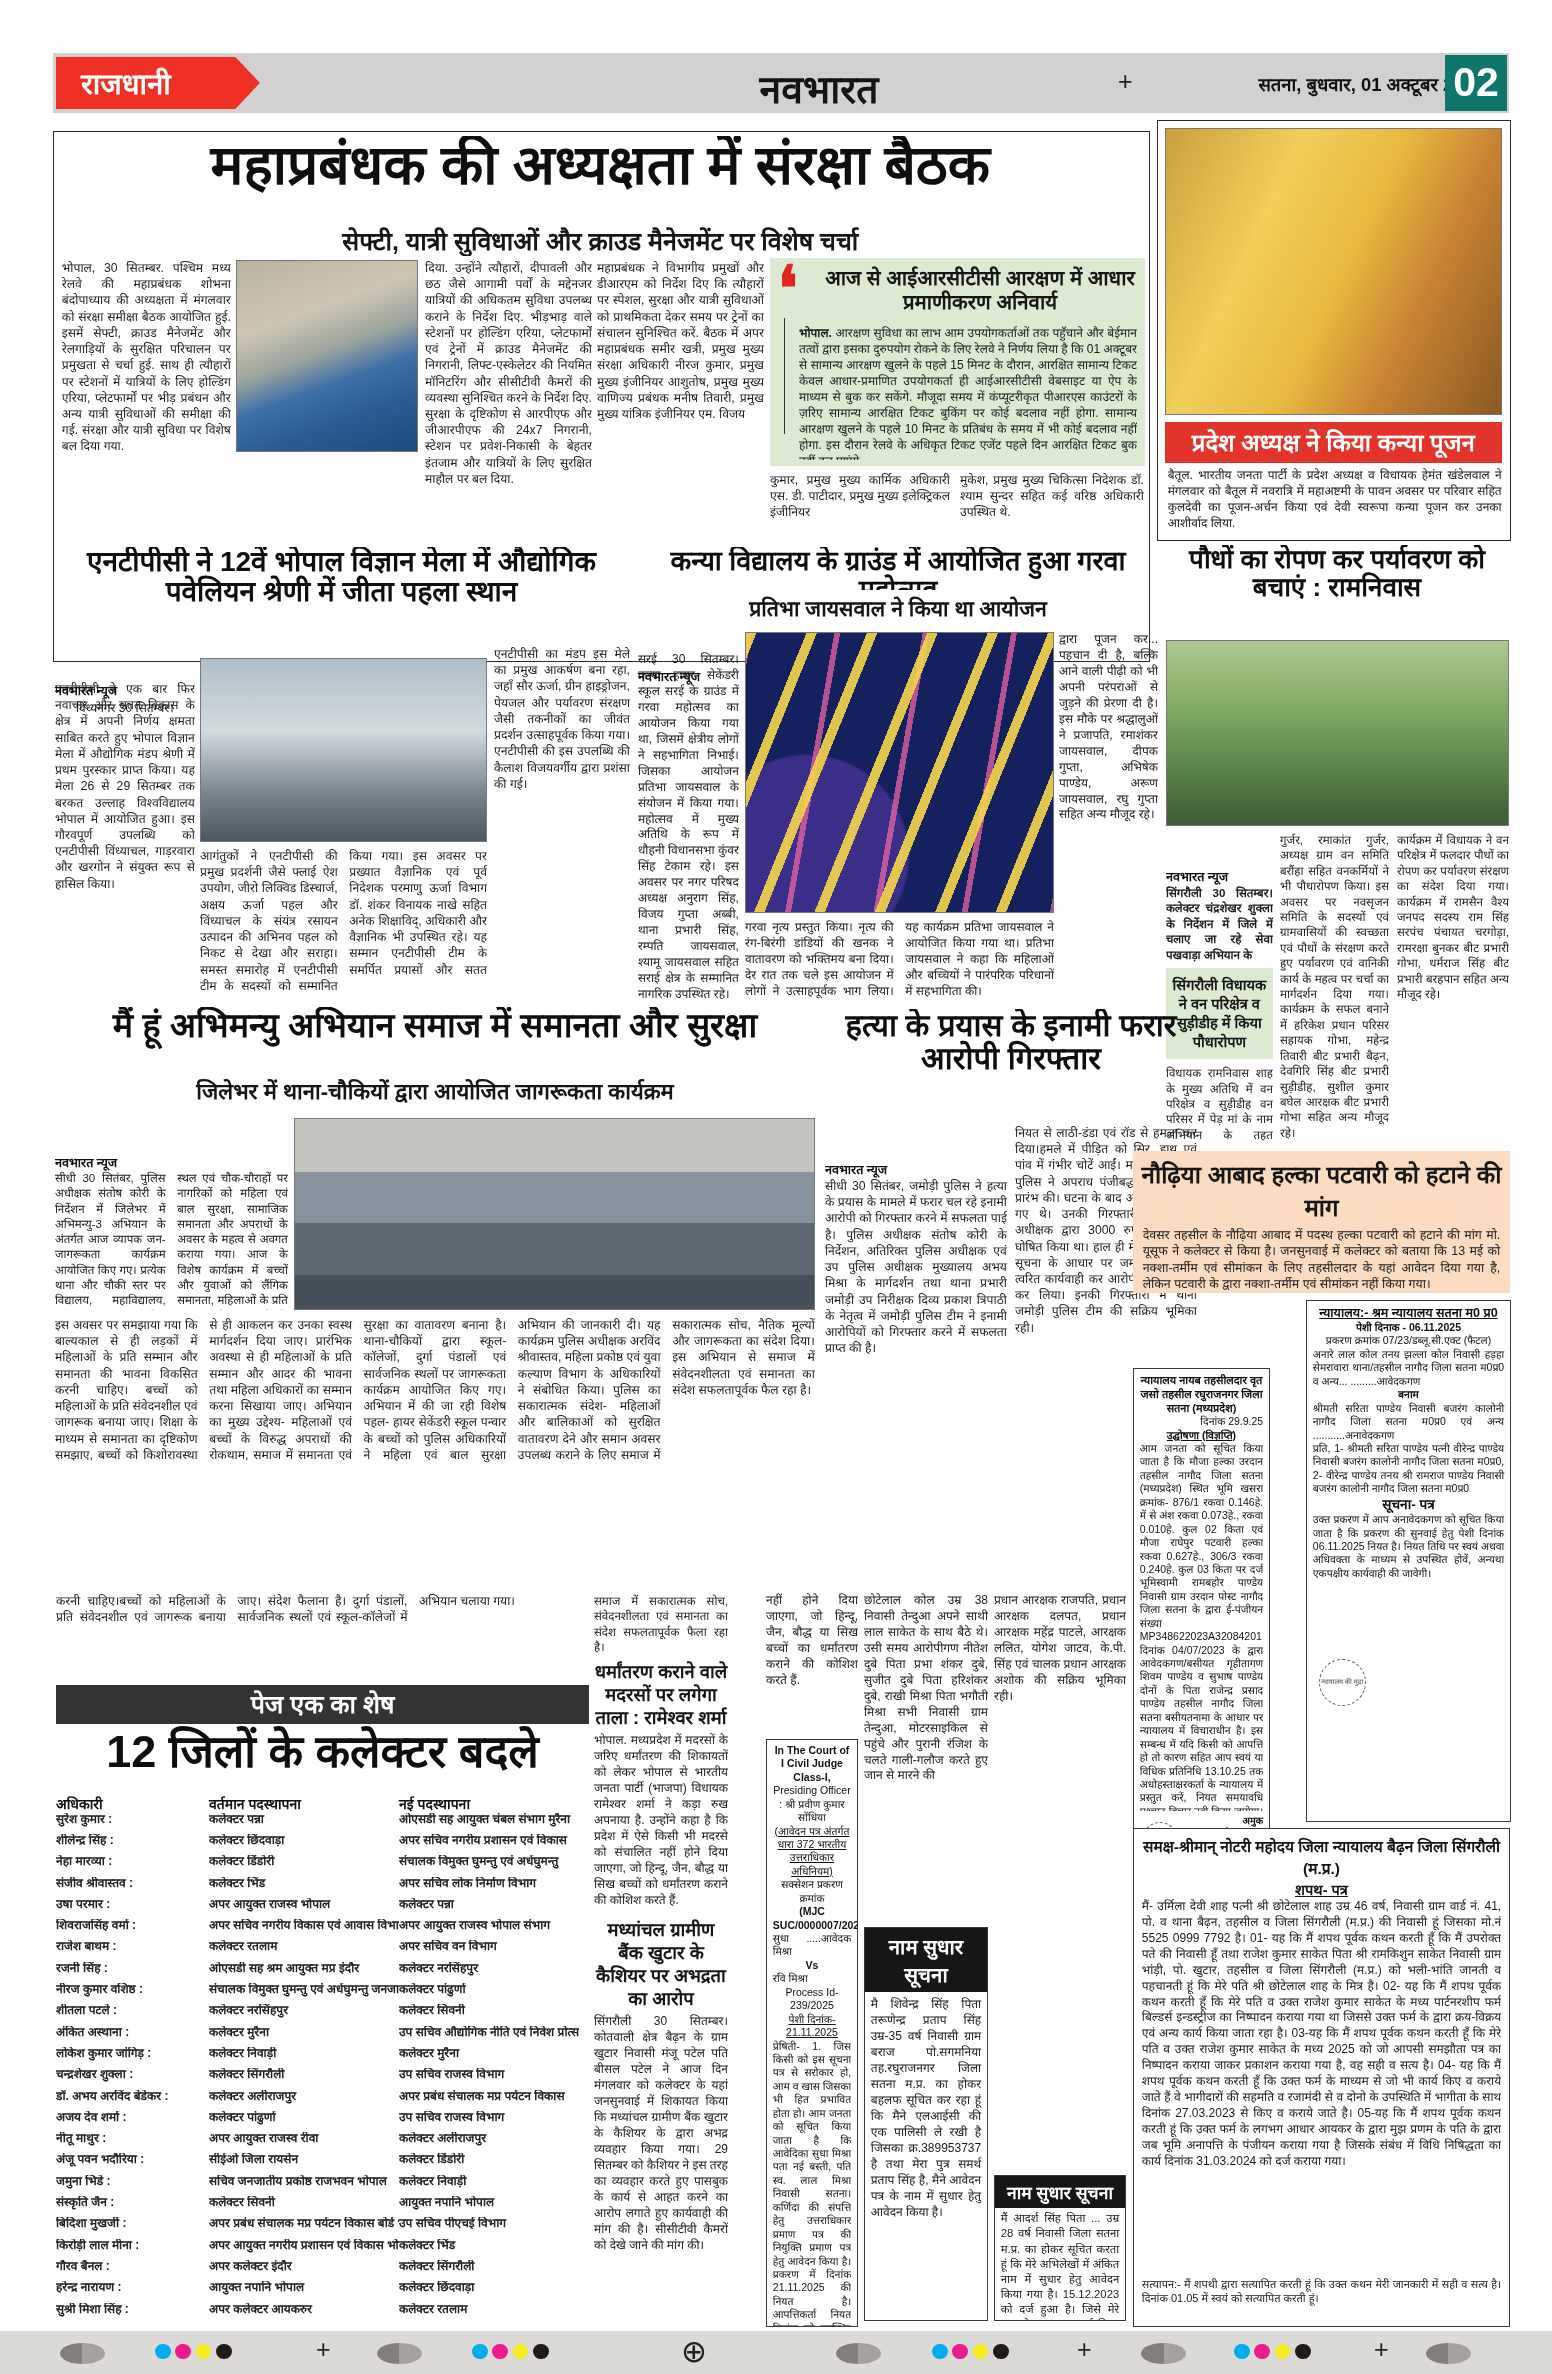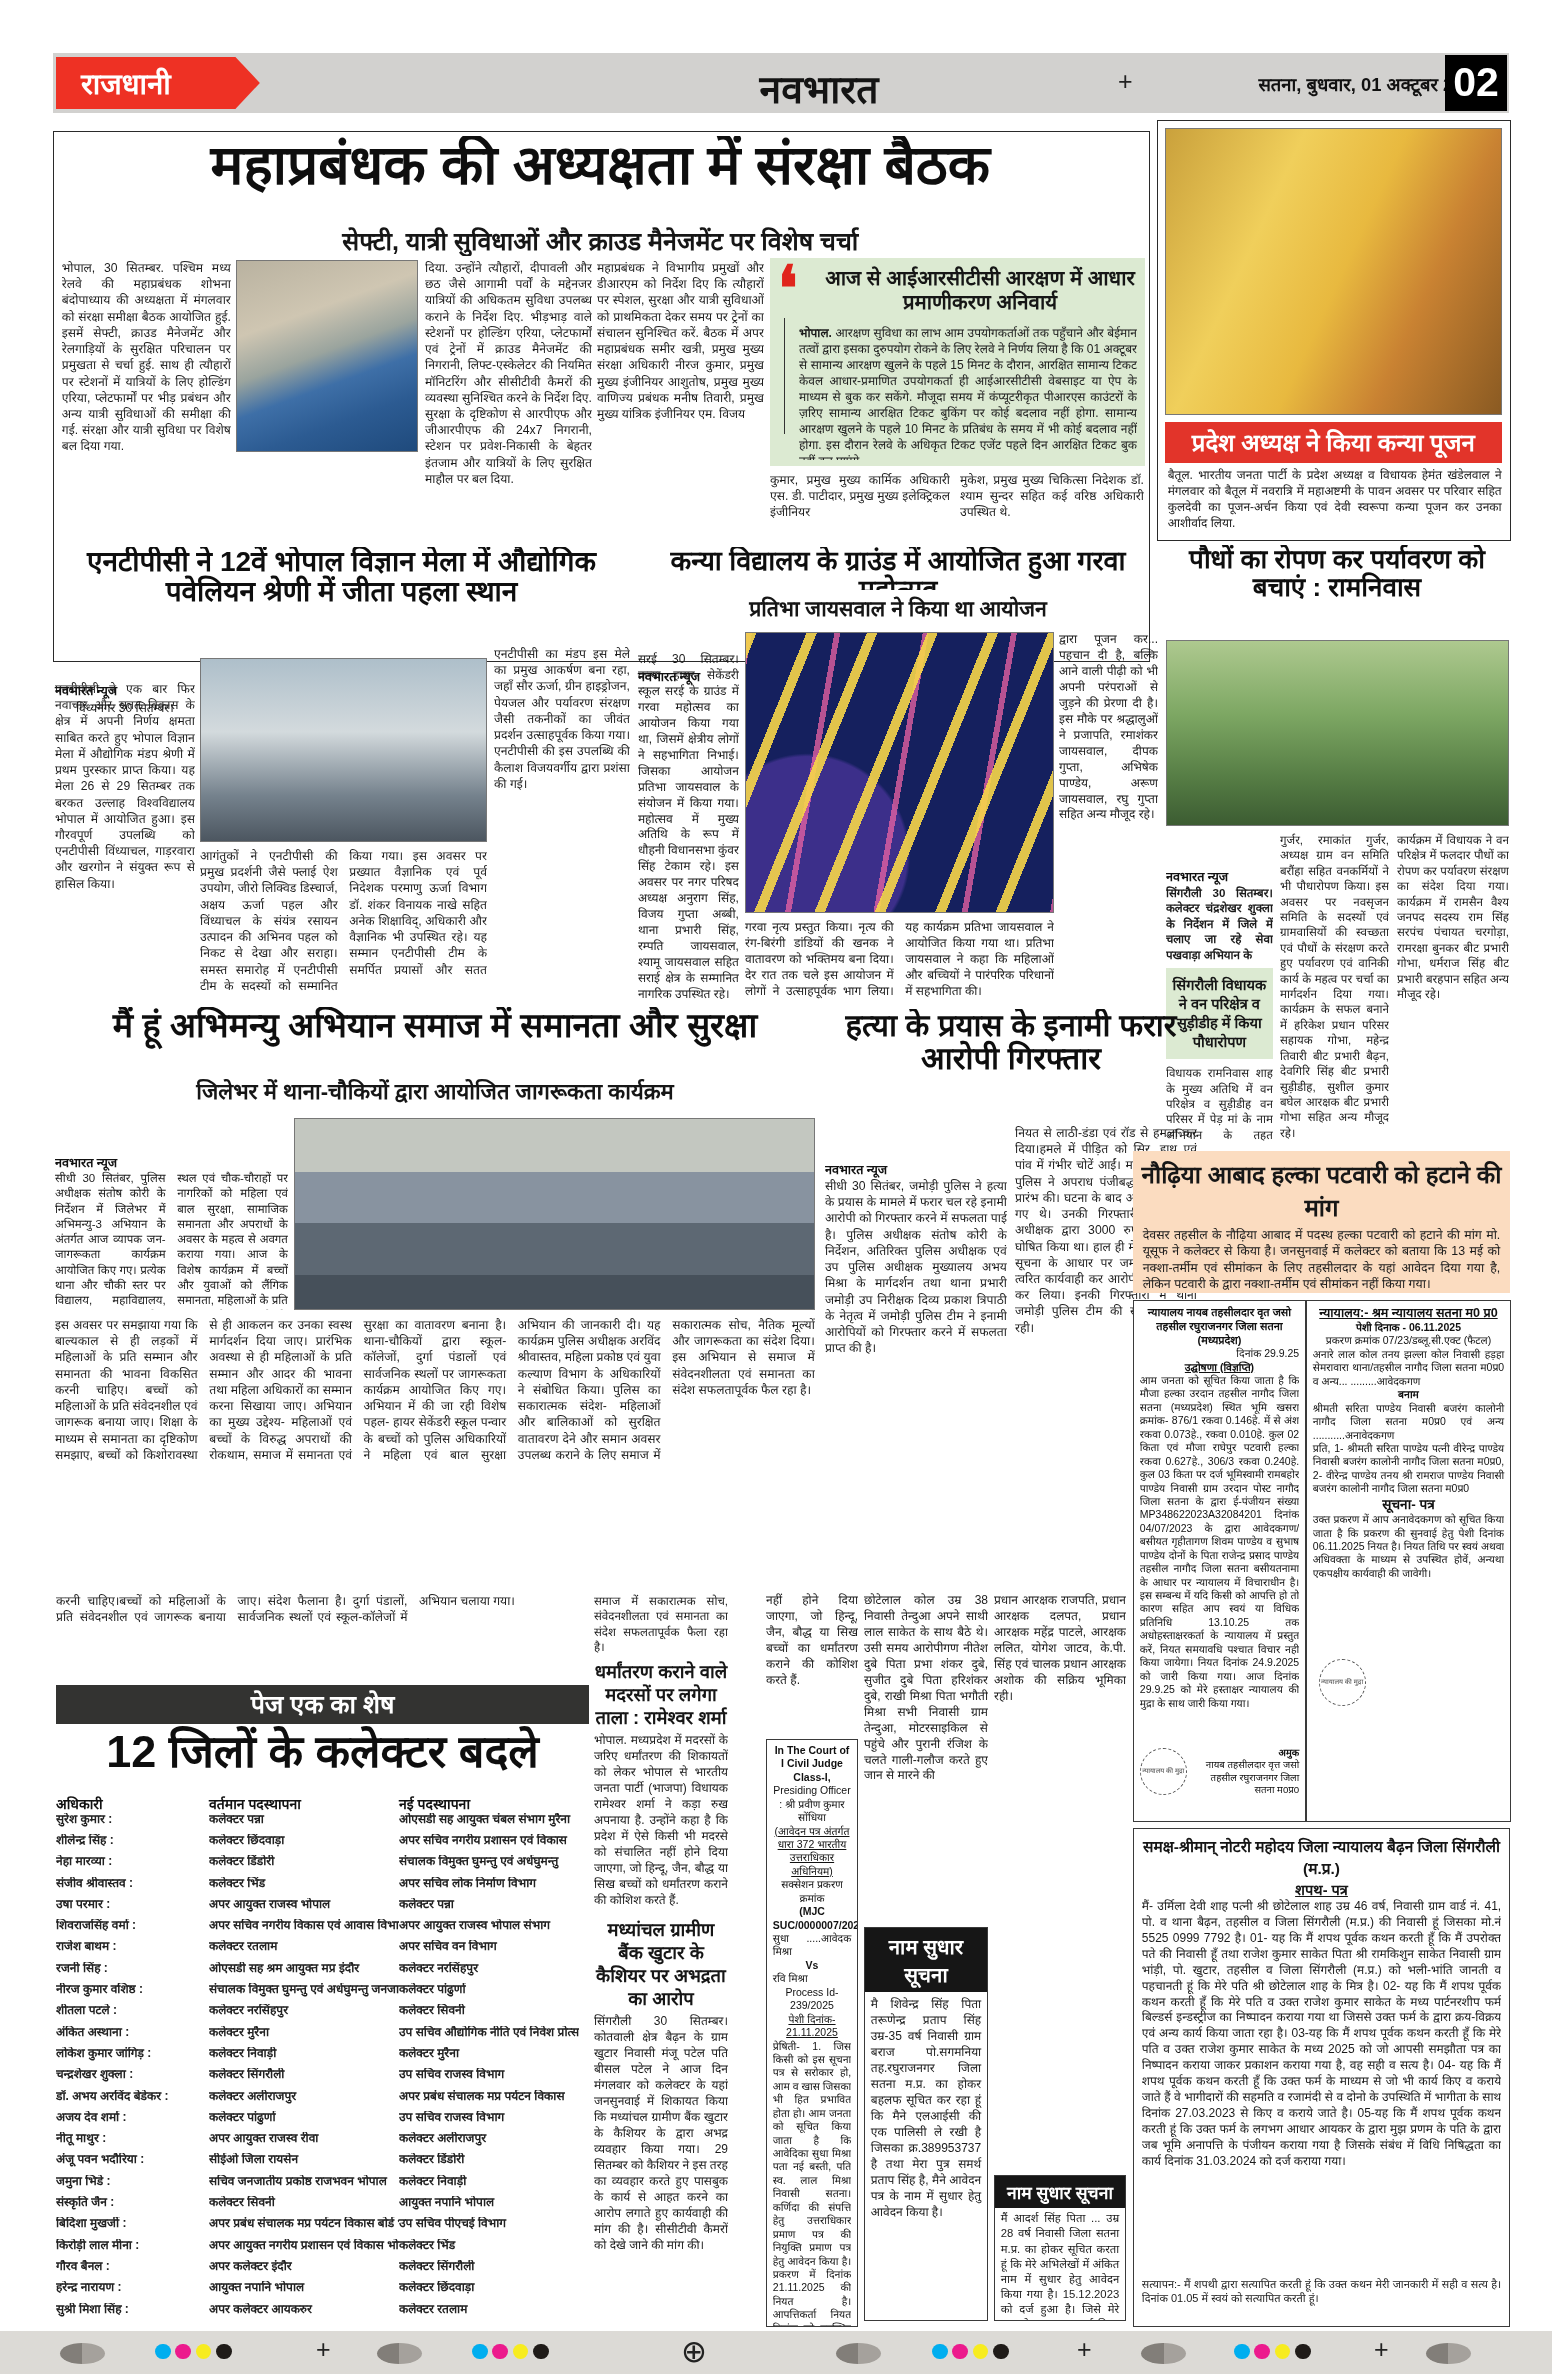--- a/index.html
+++ b/index.html
@@ -41,21 +41,21 @@
   .uline{text-decoration:underline;}
   .stamp{width:45px;height:45px;border:1.5px dashed #555;border-radius:50%;font-size:6.8px;display:flex;
          align-items:center;justify-content:center;text-align:center;color:#444;}
   .mark-ellipse{width:45px;height:21.3px;border-radius:50%;background:linear-gradient(90deg,#827e79 50%,#a5a19c 50%);}
   .dot{width:15.5px;height:15.5px;border-radius:50%;display:inline-block;margin-right:4.9px;}
   .cross{font-size:25px;color:#222;font-weight:normal;}
   .strip{background:#dcdad6;}
   .hdrbar{background:#d2d1cf;}
   .kicker{background:#ee3124;color:#fff;font-weight:bold;font-size:29px;display:flex;align-items:center;
           padding-left:25px;clip-path:polygon(0 0,88% 0,100% 50%,88% 100%,0 100%);}
-  .pagenum{background:#000000;color:#fff;font-weight:bold;font-size:41px;display:flex;align-items:center;justify-content:center;}
+  .pagenum{background:#0f766e;color:#fff;font-weight:bold;font-size:41px;display:flex;align-items:center;justify-content:center;}
 </style>
 </head>
 <body>
 
 <div class="abs hdrbar" style="left:53px;top:53px;width:1456px;height:60px;">
   <div class="abs kicker" style="left:2.9px;top:3.9px;width:204px;height:52px;">
     <span>राजधानी</span>
   </div>
   <div class="abs" style="left:543px;top:7.8px;width:446px;height:47px;text-align:center;font-size:39px;font-weight:bold;color:#141414;">नवभारत</div>
   <div class="abs cross" style="left:1065px;top:13.6px;">+</div>
@@ -145,21 +145,21 @@
     <div class="bodytxt">सीधी 30 सितंबर, जमोड़ी पुलिस ने हत्या के प्रयास के मामले में फरार चल रहे इनामी आरोपी को गिरफ्तार करने में सफलता पाई है। पुलिस अधीक्षक संतोष कोरी के निर्देशन, अतिरिक्त पुलिस अधीक्षक एवं उप पुलिस अधीक्षक मुख्यालय अभय मिश्रा के मार्गदर्शन तथा थाना प्रभारी जमोड़ी उप निरीक्षक दिव्य प्रकाश त्रिपाठी के नेतृत्व में जमोड़ी पुलिस टीम ने इनामी आरोपियों को गिरफ्तार करने में सफलता प्राप्त की है।</div>
   </div>
   <div class="abs bodytxt" style="left:194px;top:120px;width:182px;height:462px;">नियत से लाठी-डंडा एवं रॉड से हमला कर दिया।हमले में पीड़ित को सिर, हाथ एवं पांव में गंभीर चोटें आईं। मामले में जमोड़ी पुलिस ने अपराध पंजीबद्ध कर विवेचना प्रारंभ की। घटना के बाद आरोपी फरार हो गए थे। उनकी गिरफ्तारी पर पुलिस अधीक्षक द्वारा 3000 रुपए का इनाम घोषित किया था। हाल ही में प्राप्त मुखबिर सूचना के आधार पर जमोड़ी पुलिस ने त्वरित कार्यवाही कर आरोपी को गिरफ्तार कर लिया। इनकी गिरफ्तारी में थाना जमोड़ी पुलिस टीम की सक्रिय भूमिका रही।</div>
 </div>
 
 <div class="abs orangebox" style="left:1133px;top:1151px;width:377px;height:142px;">
   <div class="subhead" style="font-size:24px;padding-top:5.8px;">नौढ़िया आबाद हल्का पटवारी को हटाने की मांग</div>
   <div class="bodytxt" style="font-size:12.4px;padding:3.9px 9.7px;">देवसर तहसील के नौढ़िया आबाद में पदस्थ हल्का पटवारी को हटाने की मांग मो. यूसूफ ने कलेक्टर से किया है। जनसुनवाई में कलेक्टर को बताया कि 13 मई को नक्शा-तर्मीम एवं सीमांकन के लिए तहसीलदार के यहां आवेदन दिया गया है, लेकिन पटवारी के द्वारा नक्शा-तर्मीम एवं सीमांकन नहीं किया गया।</div>
 </div>
 
-<div class="abs thinbox notice" style="left:1133px;top:1300px;width:173px;height:522px;">
+<div class="abs thinbox notice" style="left:1133px;top:1368px;width:137px;height:522px;">
   <div class="c" style="font-weight:bold;font-size:11px;">न्यायालय नायब तहसीलदार वृत जसो तहसील रघुराजनगर जिला सतना (मध्यप्रदेश)</div>
   <div style="text-align:right;">दिनांक 29.9.25</div>
   <div class="c uline" style="font-weight:bold;">उद्घोषणा (विज्ञप्ति)</div>
   <div style="height:369px;overflow:hidden;">आम जनता को सूचित किया जाता है कि मौजा हल्का उरदान तहसील नागौद जिला सतना (मध्यप्रदेश) स्थित भूमि खसरा क्रमांक- 876/1 रकवा 0.146हे. में से अंश रकवा 0.073हे., रकवा 0.010हे. कुल 02 किता एवं मौजा राघेपुर पटवारी हल्का रकवा 0.627हे., 306/3 रकवा 0.240हे. कुल 03 किता पर दर्ज भूमिस्वामी रामबहोर पाण्डेय निवासी ग्राम उरदान पोस्ट नागौद जिला सतना के द्वारा ई-पंजीयन संख्या MP348622023A32084201 दिनांक 04/07/2023 के द्वारा आवेदकगण/बसीयत गृहीतागण शिवम पाण्डेय व सुभाष पाण्डेय दोनों के पिता राजेन्द्र प्रसाद पाण्डेय तहसील नागौद जिला सतना बसीयतनामा के आधार पर न्यायालय में विचाराधीन है। इस सम्बन्ध में यदि किसी को आपत्ति हो तो कारण सहित आप स्वयं या विधिक प्रतिनिधि 13.10.25 तक अधोहस्ताक्षरकर्ता के न्यायालय में प्रस्तुत करें, नियत समयावधि पश्चात विचार नही किया जायेगा। नियत दिनांक 24.9.2025 को जारी किया गया। आज दिनांक 29.9.25 को मेरे हस्ताक्षर न्यायालय की मुद्रा के साथ जारी किया गया।</div>
   <div style="display:flex;justify-content:space-between;align-items:center;margin-top:3.9px;">
     <div class="stamp">न्यायालय की मुद्रा</div>
     <div style="text-align:right;font-size:9.7px;width:97px;">
       <div style="font-weight:bold;">अमुक</div>
       <div>नायब तहसीलदार वृत्त जसो तहसील रघुराजनगर जिला सतना म0प्र0</div>
     </div>

